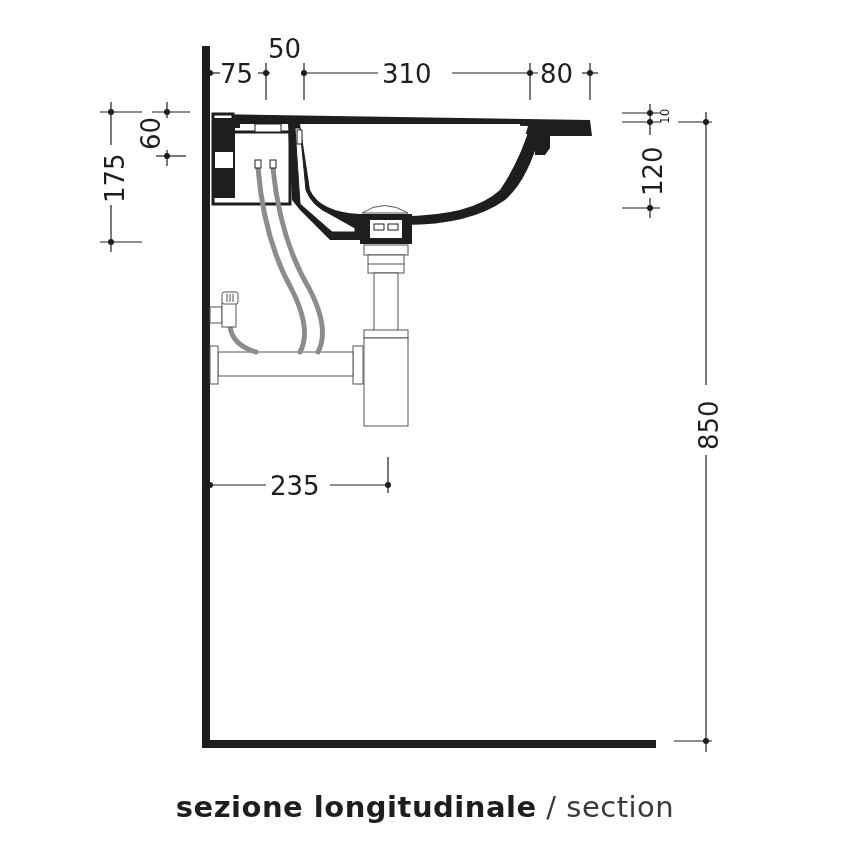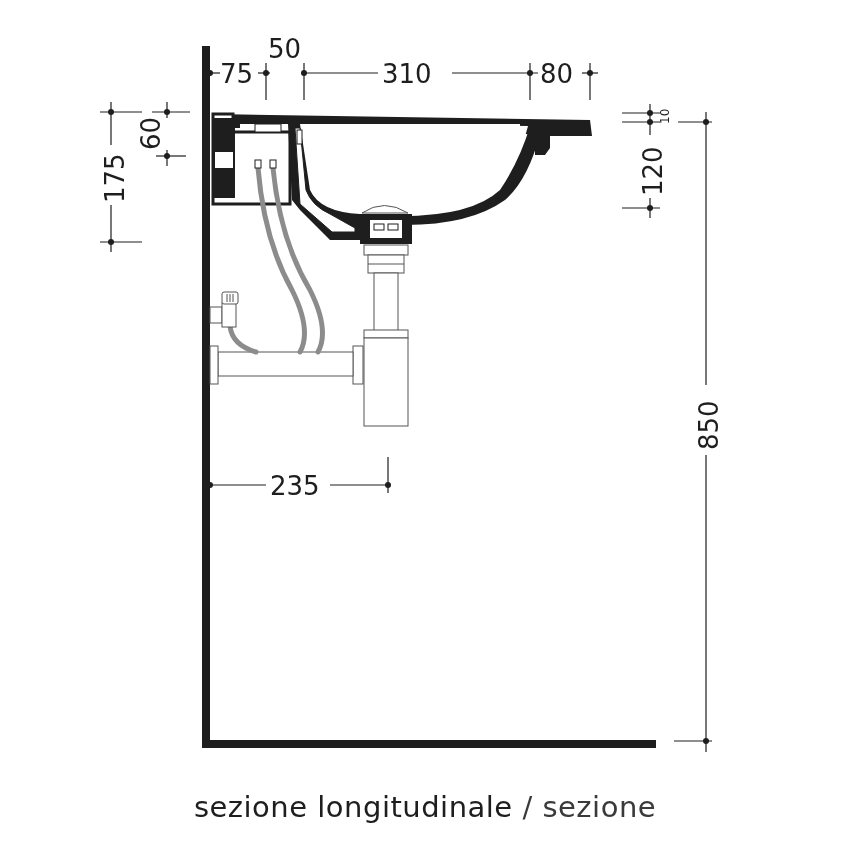--- a/index.html
+++ b/index.html
@@ -5,21 +5,21 @@
   html, body { margin: 0; padding: 0; background: #ffffff; }
   body { width: 850px; height: 850px; position: relative; overflow: hidden; }
   #drawing { position: absolute; left: 0; top: 0; width: 850px; height: 850px; }
   .dim-text { font-family: "DejaVu Sans", sans-serif; font-size: 26px; fill: #1e1e1e; }
   .dim-small { font-family: "DejaVu Sans", sans-serif; font-size: 12px; fill: #1e1e1e; }
   .caption {
     position: absolute; left: 0; width: 850px; top: 790px; text-align: center;
     font-family: "DejaVu Sans", sans-serif; font-size: 29px; color: #1e1e1e;
     letter-spacing: 0.5px;
   }
-  .caption .bold { font-weight: normal; }
+  .caption .bold { font-weight: bold; }
   .caption .light { color: #3a3a3a; font-weight: normal; }
 </style>
 </head>
 <body>
 
 <svg id="drawing" viewBox="0 0 850 850" xmlns="http://www.w3.org/2000/svg">
 
   <g>
     <rect x="202" y="46" width="8" height="702" fill="#1e1e1e"></rect>
     <rect x="202" y="740" width="454" height="8" fill="#1e1e1e"></rect>
@@ -144,14 +144,14 @@
 
     <text class="dim-small" transform="translate(669,124) rotate(-90)">10</text>
     <text class="dim-text" transform="translate(662,196) rotate(-90)">120</text>
     <text class="dim-text" transform="translate(718,450) rotate(-90)">850</text>
 
     <text class="dim-text" x="270" y="495">235</text>
   </g>
 </svg>
 
 <div class="caption">
-  <span class="bold">sezione longitudinale</span><span class="light"> / </span><span class="light">sezione</span>
+  <span class="bold">sezione longitudinale</span><span class="light"> / </span><span class="light">section</span>
 </div>
 
 </body></html>

